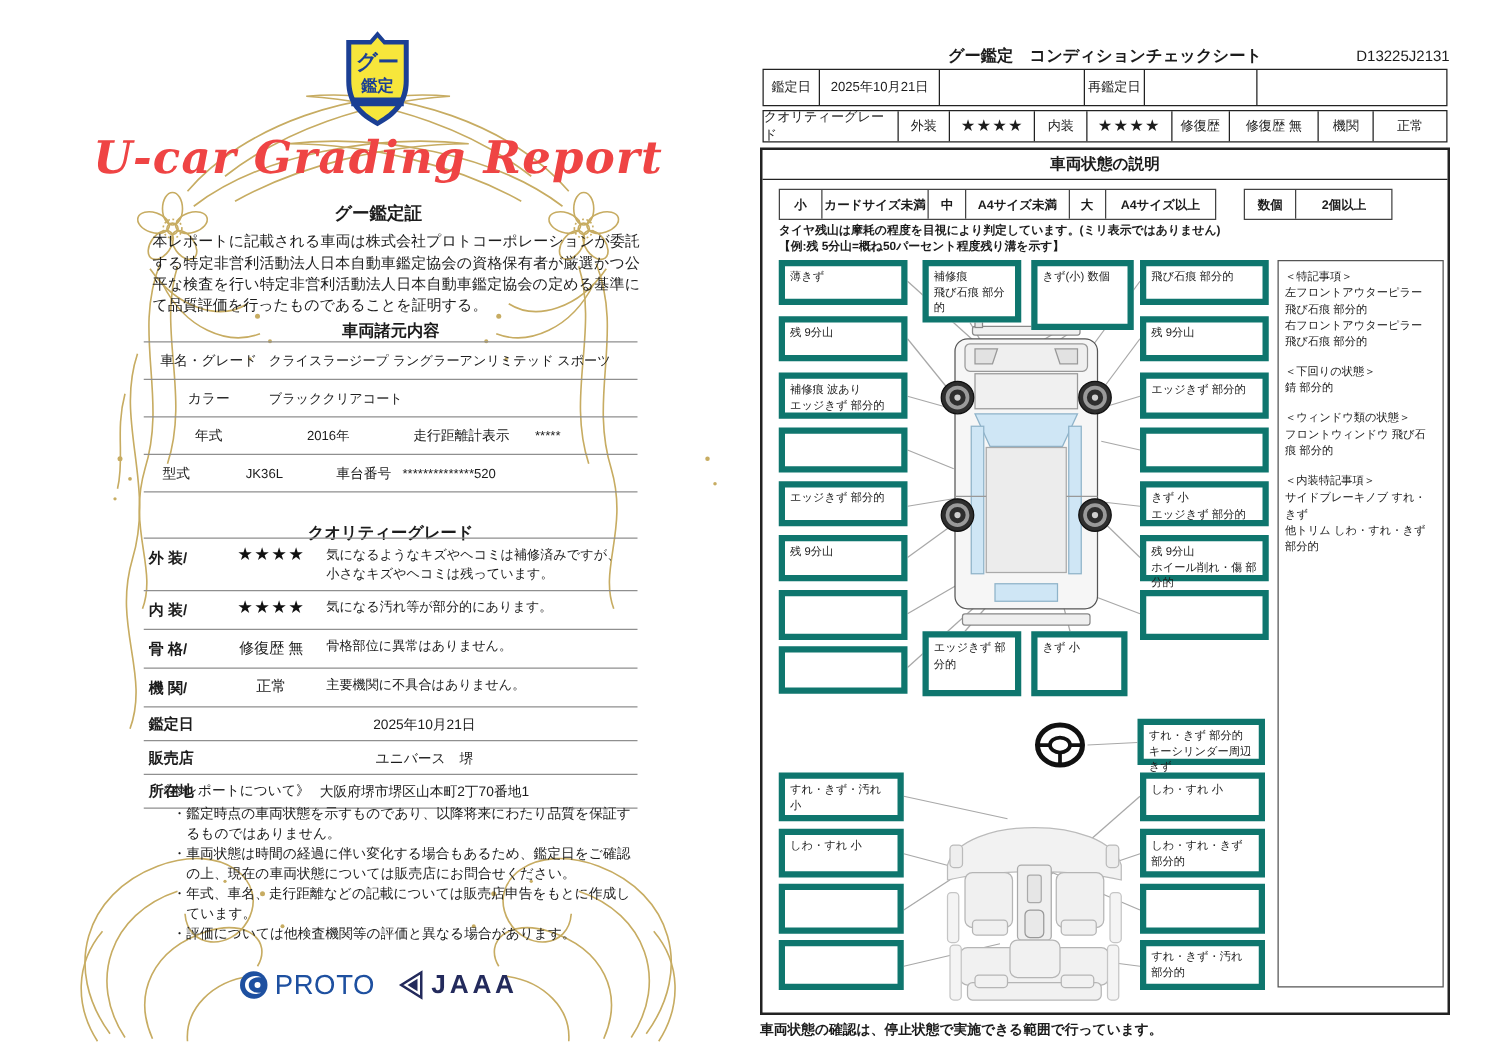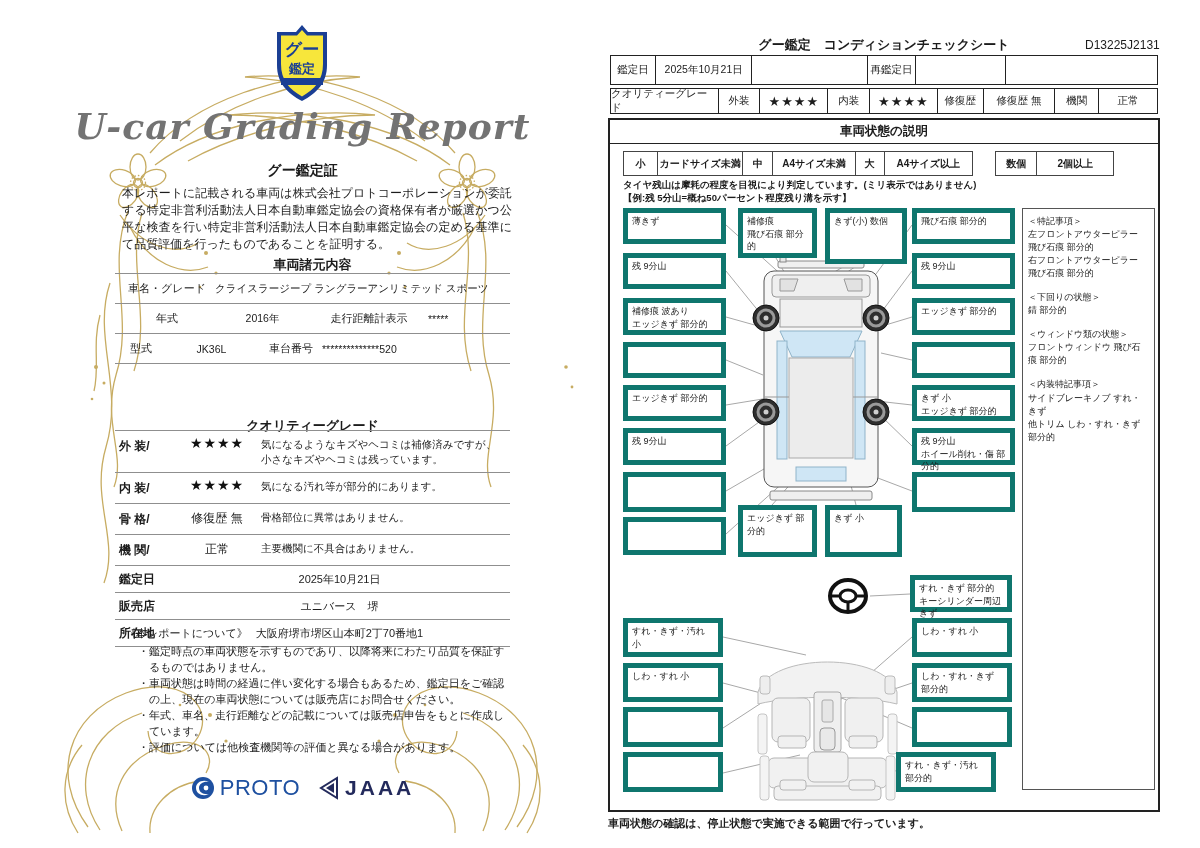--- a/index.html
+++ b/index.html
@@ -6,21 +6,21 @@
   html,body { width:1200px; height:848px; background:#ffffff; font-family:"Liberation Sans","DejaVu Sans",sans-serif; color:#1c1c1c; position:relative; overflow:hidden; }
   .page { position:absolute; }
   #left-page  { left:30px; top:15px; width:545px; height:825px; }
   #right-page { left:600px; top:15px; width:570px; height:832px; }
 
   
   #deco { position:absolute; left:0; top:0; z-index:0; }
   .lp { position:absolute; z-index:1; }
   .lp-title { left:0; top:90px; width:545px; text-align:center;
       font-family:"DejaVu Serif","Liberation Serif",serif; font-style:italic; font-weight:bold;
-      font-size:36px; color:#737373; letter-spacing:1px; }
+      font-size:36px; color:#ef4444; letter-spacing:1px; }
   .lp-subtitle { left:0; top:147px; width:545px; text-align:center; font-size:14px; font-weight:bold; }
   .lp-intro { left:92px; top:170px; width:390px; font-size:12px; line-height:17px; text-align:justify; }
   .lp-h { width:395px; text-align:center; font-weight:bold; font-size:13px; }
   .spec { left:85px; top:258px; width:395px; border-top:1px solid #8f8f8f; font-size:10.5px;text-align:center; }
   .srow { display:flex; align-items:center; border-bottom:1px solid #8f8f8f; padding:7px 4px; }
   .srow .lab { width:96px; font-size:11px; }
   .srow .lab2 { width:118px; font-size:11px; }
   .srow .labm { width:44px; font-size:11px; }
   .srow .val { flex:0 0 auto; }
   .grade { left:85px; top:415px; width:395px; border-top:1px solid #8f8f8f; }
@@ -142,20 +142,24 @@
   <div class="lp lp-intro">本レポートに記載される車両は株式会社プロトコーポレーションが委託する特定非営利活動法人日本自動車鑑定協会の資格保有者が厳選かつ公平な検査を行い特定非営利活動法人日本自動車鑑定協会の定める基準にて品質評価を行ったものであることを証明する。</div>
 
   <div class="lp lp-h" style="left:85px; top:241px;">車両諸元内容</div>
 
   <div class="lp spec">
     <div class="srow">
       <span class="lab">車名・グレード</span>
       <span class="val">クライスラージープ ラングラーアンリミテッド スポーツ</span>
     </div>
     <div class="srow">
+      <span class="lab">カラー</span>
+      <span class="val">ブラッククリアコート</span>
+    </div>
+    <div class="srow">
       <span class="lab">年式</span>
       <span class="val" style="width:95px">2016年</span>
       <span class="lab2">走行距離計表示</span>
       <span class="val">*****</span>
     </div>
     <div class="srow">
       <span class="labm">型式</span>
       <span class="val" style="width:97px">JK36L</span>
       <span class="labm" style="width:62px">車台番号</span>
       <span class="val">**************520</span>
@@ -395,21 +399,21 @@
 キーシリンダー周辺きず</div>
 
   <div class="dbox" style="left:23px; top:603px; width:100px; height:39px;">すれ・きず・汚れ 小</div>
   <div class="dbox" style="left:23px; top:648px; width:100px; height:39px;">しわ・すれ 小</div>
   <div class="dbox" style="left:23px; top:692px; width:100px; height:40px;"></div>
   <div class="dbox" style="left:23px; top:737px; width:100px; height:40px;"></div>
 
   <div class="dbox" style="left:312px; top:603px; width:100px; height:39px;">しわ・すれ 小</div>
   <div class="dbox" style="left:312px; top:648px; width:100px; height:39px;">しわ・すれ・きず 部分的</div>
   <div class="dbox" style="left:312px; top:692px; width:100px; height:40px;"></div>
-  <div class="dbox" style="left:296px; top:737px; width:100px; height:40px;">すれ・きず・汚れ 部分的</div>
+  <div class="dbox" style="left:312px; top:737px; width:100px; height:40px;">すれ・きず・汚れ 部分的</div>
 
   <svg class="carsvg" style="left:150px; top:625px;" width="155" height="168" viewBox="0 0 155 168">
     <path d="M8 52 C20 12 135 12 147 52 L147 64 C110 55 45 55 8 64 Z" fill="#f2f2f2" stroke="#bbb"></path>
     <rect x="10" y="36" width="10" height="18" rx="3" fill="#eeeeee" stroke="#bbb"></rect>
     <rect x="135" y="36" width="10" height="18" rx="3" fill="#eeeeee" stroke="#bbb"></rect>
     <rect x="64" y="52" width="27" height="60" rx="3" fill="#efefef" stroke="#aaa"></rect>
     <rect x="72" y="60" width="11" height="22" rx="2" fill="#e6e6e6" stroke="#aaa"></rect>
     <rect x="70" y="88" width="15" height="22" rx="4" fill="#e9e9e9" stroke="#999"></rect>
     <g fill="#f0f0f0" stroke="#b5b5b5">
       <rect x="22" y="58" width="38" height="44" rx="6"></rect>

